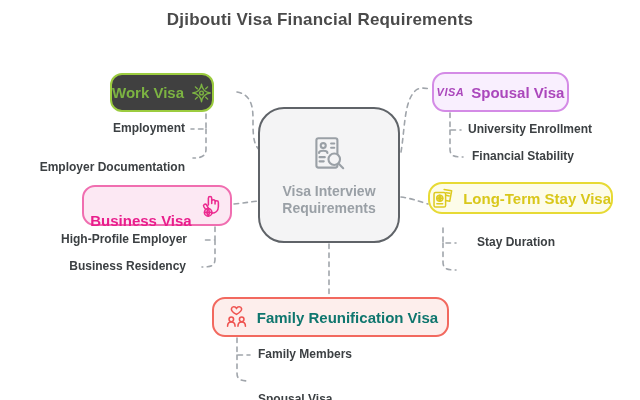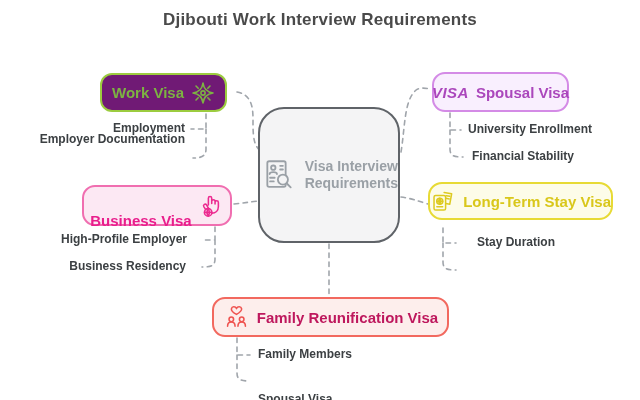--- a/index.html
+++ b/index.html
@@ -6,43 +6,43 @@
   .canvas{position:relative;width:640px;height:400px;background:#ffffff;overflow:hidden;
           font-family:"Liberation Sans", sans-serif;}
   .title{position:absolute;top:10px;left:0;width:640px;margin:0;text-align:center;
          font-size:17px;font-weight:bold;color:#4a4a4a;letter-spacing:.2px;}
   .connectors{position:absolute;top:0;left:0;width:640px;height:400px;}
   .connectors path{fill:none;stroke:#a0a5ab;stroke-width:1.6;stroke-dasharray:4.5 4.5;stroke-linecap:round;}
   .node{position:absolute;display:flex;align-items:center;justify-content:center;gap:7px;
         box-sizing:border-box;border:2px solid;white-space:nowrap;}
   .node .node-label{font-weight:bold;font-size:15px;}
   .center-node{left:258px;top:107px;width:142px;height:136px;border-radius:26px;
-               background:#f4f4f5;border-color:#5f6368;flex-direction:row;gap:8px;}
+               background:#f4f4f5;border-color:#5f6368;flex-direction:column;gap:8px;}
   .center-label{text-align:center;font-weight:bold;font-size:14px;color:#9aa0a6;line-height:1.25;}
-  .work{left:100px;top:73px;width:127px;height:39px;border-radius:12px;background:#701a75;border-color:#9ccc3f;}
+  .work{left:110px;top:73px;width:104px;height:39px;border-radius:12px;background:#404040;border-color:#9ccc3f;}
   .work .node-label{color:#7cb342;}
   .student{left:432px;top:72px;width:137px;height:40px;border-radius:13px;background:#f9effe;border-color:#d48be6;}
   .student .node-label{color:#ab47bc;}
-  .visa-mark{font-style:italic;font-weight:bold;font-size:15px;color:#ab47bc;letter-spacing:.5px;}
+  .visa-mark{font-style:italic;font-weight:bold;font-size:11px;color:#ab47bc;letter-spacing:.5px;}
   .business{left:82px;top:185px;width:150px;height:41px;border-radius:13px;background:#fce8f3;border-color:#f06eb0;}
   .business .node-label{color:#e91e8c;margin-top:29px;}
-  .longterm{left:428px;top:182px;width:185px;height:38px;border-radius:14px;background:#fdfce9;border-color:#e7da35;}
+  .longterm{left:428px;top:182px;width:185px;height:32px;border-radius:14px;background:#fdfce9;border-color:#e7da35;}
   .longterm .node-label{color:#d9c71b;}
   .family{left:212px;top:297px;width:237px;height:40px;border-radius:13px;background:#fdeeec;border-color:#f2695f;}
-  .family .node-label{color:#be185d;}
+  .family .node-label{color:#0f766e;}
   .leaf{position:absolute;font-size:12px;font-weight:bold;color:#3c4043;white-space:nowrap;}
   .leaf.r{text-align:right;}
   svg.ni{display:block;}
 </style>
 </head>
 <body>
 
 <div class="canvas">
 
-  <h1 class="title">Djibouti Work Interview Requirements</h1>
+  <h1 class="title">Djibouti Visa Financial Requirements</h1>
 
   <svg class="connectors" viewBox="0 0 640 400" aria-hidden="true">
     <path d="M237 92 C254 95 253 112 253 124 C253 140 255 147 261 151"></path>
     <path d="M234 204 C244 203 250 202 258 201"></path>
     <path d="M401 152 C405 128 404 102 415 91 C419 87 425 88 431 89"></path>
     <path d="M401 197 C410 198 418 201 428 204"></path>
     <path d="M329 244 L329 296"></path>
     <path d="M206 114 V129 H191 M206 129 V149 C206 156 202 158 193 158"></path>
     <path d="M450 113 V130 H461 M450 130 V149 C450 156 454 157 463 157"></path>
     <path d="M215 227 V240 H201 M215 240 V259 C215 266 211 267 202 267"></path>
@@ -114,21 +114,21 @@
         <circle cx="8" cy="14.8" r="2.2"></circle>
         <path d="M4.4 21.5 c0 -2.7 1.6 -4.1 3.6 -4.1 s3.6 1.4 3.6 4.1"></path>
         <circle cx="18" cy="14.8" r="2.2"></circle>
         <path d="M14.4 21.5 c0 -2.7 1.6 -4.1 3.6 -4.1 s3.6 1.4 3.6 4.1"></path>
       </g>
     </svg>
     <span class="node-label">Family Reunification Visa</span>
   </div>
 
   <div class="leaf r" style="right:455px;top:121px">Employment</div>
-  <div class="leaf r" style="right:455px;top:132px">Employer Documentation</div>
+  <div class="leaf r" style="right:455px;top:160px">Employer Documentation</div>
 
   <div class="leaf" style="left:468px;top:122px">University Enrollment</div>
   <div class="leaf" style="left:472px;top:149px">Financial Stability</div>
 
   <div class="leaf r" style="right:453px;top:232px">High-Profile Employer</div>
   <div class="leaf r" style="right:454px;top:259px">Business Residency</div>
 
   <div class="leaf" style="left:477px;top:235px">Stay Duration</div>
 
   <div class="leaf" style="left:258px;top:347px">Family Members</div>

